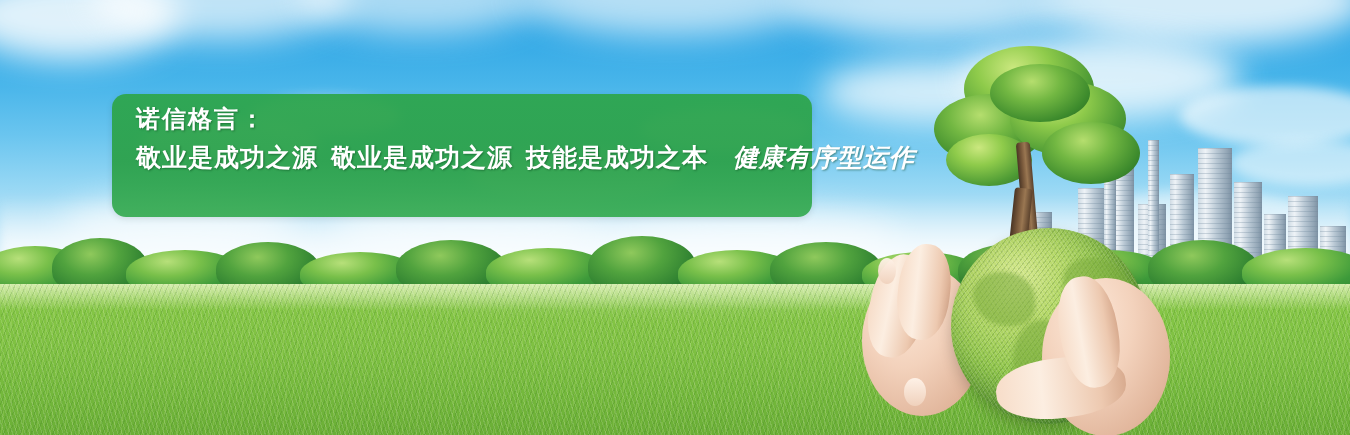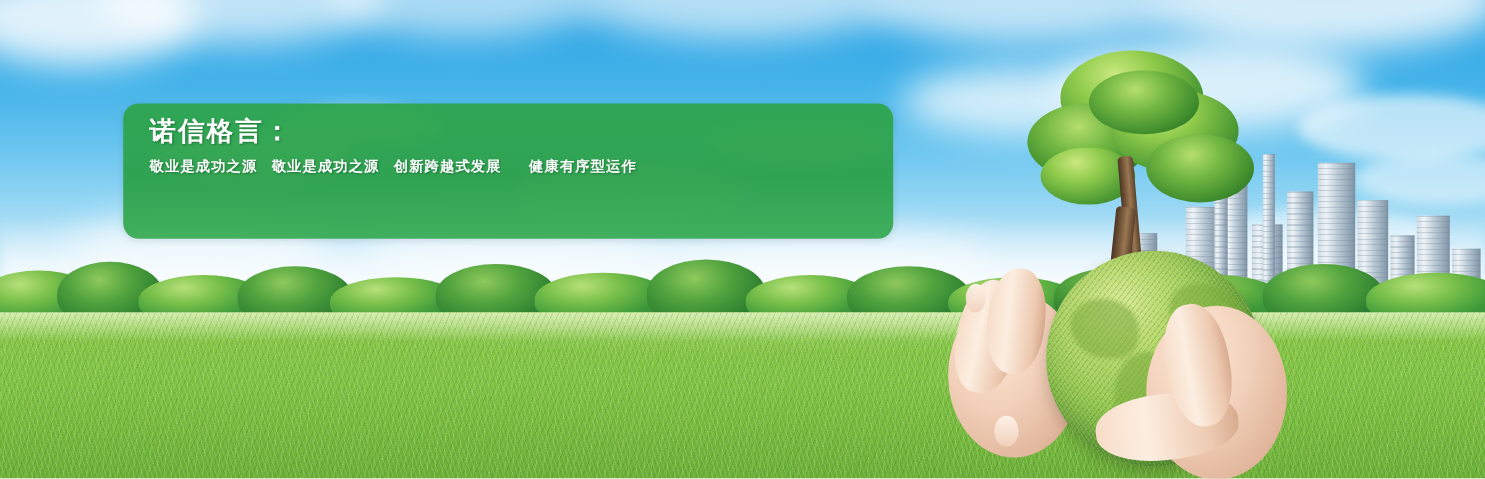--- a/index.html
+++ b/index.html
@@ -116,26 +116,26 @@
     box-shadow:0 2px 7px rgba(0,0,0,.10);
     padding:13px 0 0 24px;
   }
   .panel-title {
     color:#ffffff; font-size:24px; font-weight:bold; letter-spacing:2px;
     line-height:1; margin-bottom:14px;
     text-shadow:1px 1px 2px rgba(0,60,20,.45);
   }
   .panel-row { display:flex; align-items:baseline; margin-bottom:8px; }
   .panel-row .phrase {
-    color:#ffffff; font-size:13px; font-weight:bold; letter-spacing:1px;
+    color:#ffffff; font-size:25px; font-weight:bold; letter-spacing:1px;
     line-height:1; white-space:nowrap;
     text-shadow:1px 1px 2px rgba(0,60,20,.45);
   }
   .panel-row .phrase + .phrase { margin-left:13px; }
-  .panel-row .phrase.gap  { margin-left:25px; }
+  .panel-row .phrase.gap  { margin-left:25px;font-style:italic; }
 </style>
 </head>
 <body>
 
 <div class="banner">
 
   <div class="sky">
     <div class="cloud f c1"></div>
     <div class="cloud f c2"></div>
     <div class="cloud f c3"></div>
@@ -227,19 +227,19 @@
     <div class="finger" style="left:150px; top:122px; width:130px; height:60px;  transform:rotate(-6deg);"></div>
     <div class="finger" style="left:214px; top:40px;  width:58px;  height:112px; transform:rotate(-10deg);"></div>
   </div>
 
   <div class="panel">
     <div class="panel-title">诺信格言：</div>
 
     <div class="panel-row">
       <span class="phrase">敬业是成功之源</span>
       <span class="phrase">敬业是成功之源</span>
-      <span class="phrase">创新跨越式发展</span>
+      <span class="phrase">技能是成功之本</span>
       <span class="phrase gap">健康有序型运作</span>
     </div>
 
   </div>
 
 </div>
 
 </body></html>

